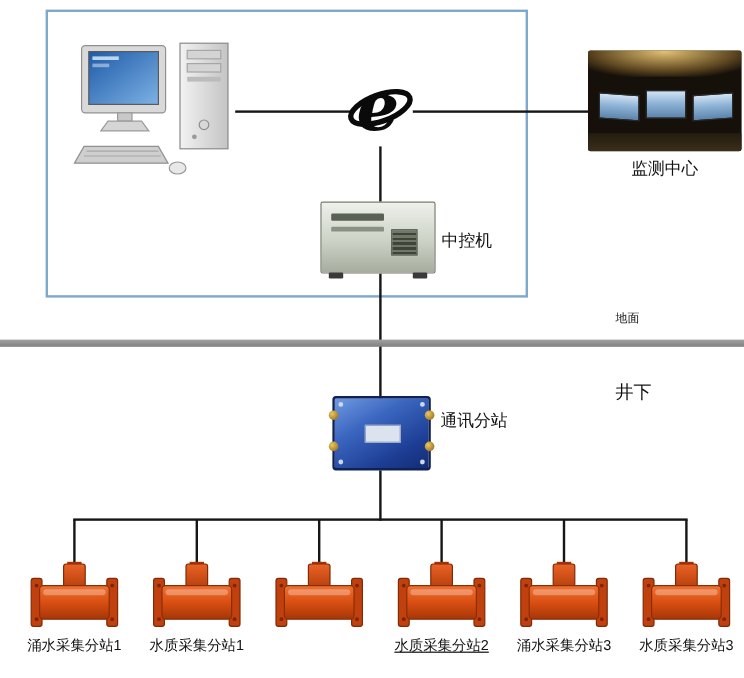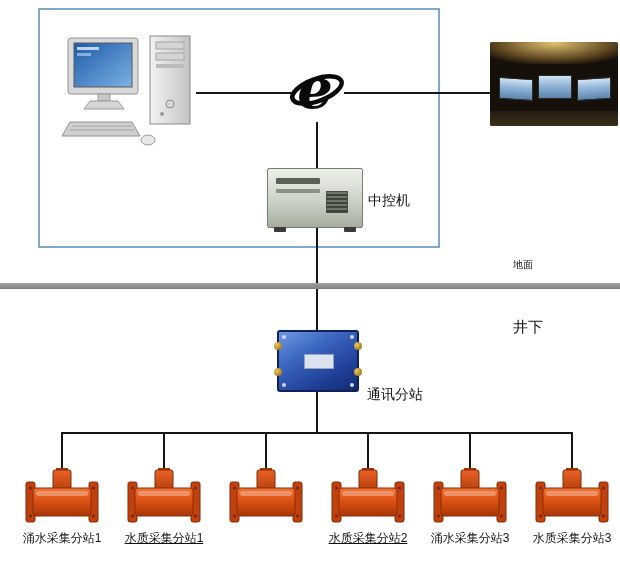--- a/index.html
+++ b/index.html
@@ -53,21 +53,21 @@
   .underground-label{left:513px;top:318px;font-size:15px;}
 
   
   .substation{position:absolute;left:277px;top:330px;width:82px;height:62px;box-sizing:border-box;
     background:linear-gradient(150deg,#6f9ae0 0%,#3b66c0 35%,#1d3d94 75%,#142c72 100%);
     border:2px solid #0f2258;border-radius:3px;}
   .substation .plate{position:absolute;left:25px;top:22px;width:28px;height:13px;background:#dce3ee;border:1px solid #93a3c3;}
   .substation .bolt{position:absolute;width:4px;height:4px;border-radius:50%;background:#cdd8ea;}
   .substation .conn{position:absolute;width:8px;height:8px;border-radius:50%;
     background:radial-gradient(circle at 35% 35%, #ecc860, #8a5f10);}
-  .substation-label{left:367px;top:342px;font-size:14px;margin-top:44px;}
+  .substation-label{left:367px;top:342px;font-size:14px;}
 
   
   .device-svg{position:absolute;top:468px;}
   .device-label{top:530px;width:100px;font-size:12px;}
 </style>
 </head>
 <body>
 
 <div class="canvas">
 
@@ -125,20 +125,21 @@
     <ellipse cx="30" cy="32" rx="26" ry="11" fill="none" stroke="#0a0a0a" stroke-width="4.5" transform="rotate(-20 30 32)"></ellipse>
   </svg>
 
   <div class="photo">
     <div class="glow"></div>
     <div class="screen s1"></div>
     <div class="screen s2"></div>
     <div class="screen s3"></div>
     <div class="desk"></div>
   </div>
+  <div class="lbl center photo-label">监测中心</div>
 
   <div class="server">
     <div class="vent1"></div>
     <div class="vent2"></div>
     <div class="grille"></div>
     <div class="foot" style="left:6px;"></div>
     <div class="foot" style="right:6px;"></div>
   </div>
   <div class="lbl server-label">中控机</div>
 
@@ -198,18 +199,18 @@
       <use href="#sensor-sym"></use>
     </svg>
   <svg class="device-svg" style="left:430px;" width="80" height="58">
       <use href="#sensor-sym"></use>
     </svg>
   <svg class="device-svg" style="left:532px;" width="80" height="58">
       <use href="#sensor-sym"></use>
     </svg>
 
   <div class="lbl center device-label" style="left:12px;">涌水采集分站1</div>
-  <div class="lbl center device-label" style="left:114px;text-decoration:underline;">水质采集分站1</div>
+  <div class="lbl center device-label" style="left:114px;">水质采集分站1</div>
   <div class="lbl center device-label" style="left:318px;text-decoration:underline;">水质采集分站2</div>
   <div class="lbl center device-label" style="left:420px;">涌水采集分站3</div>
   <div class="lbl center device-label" style="left:522px;">水质采集分站3</div>
 
 </div>
 
 </body></html>

